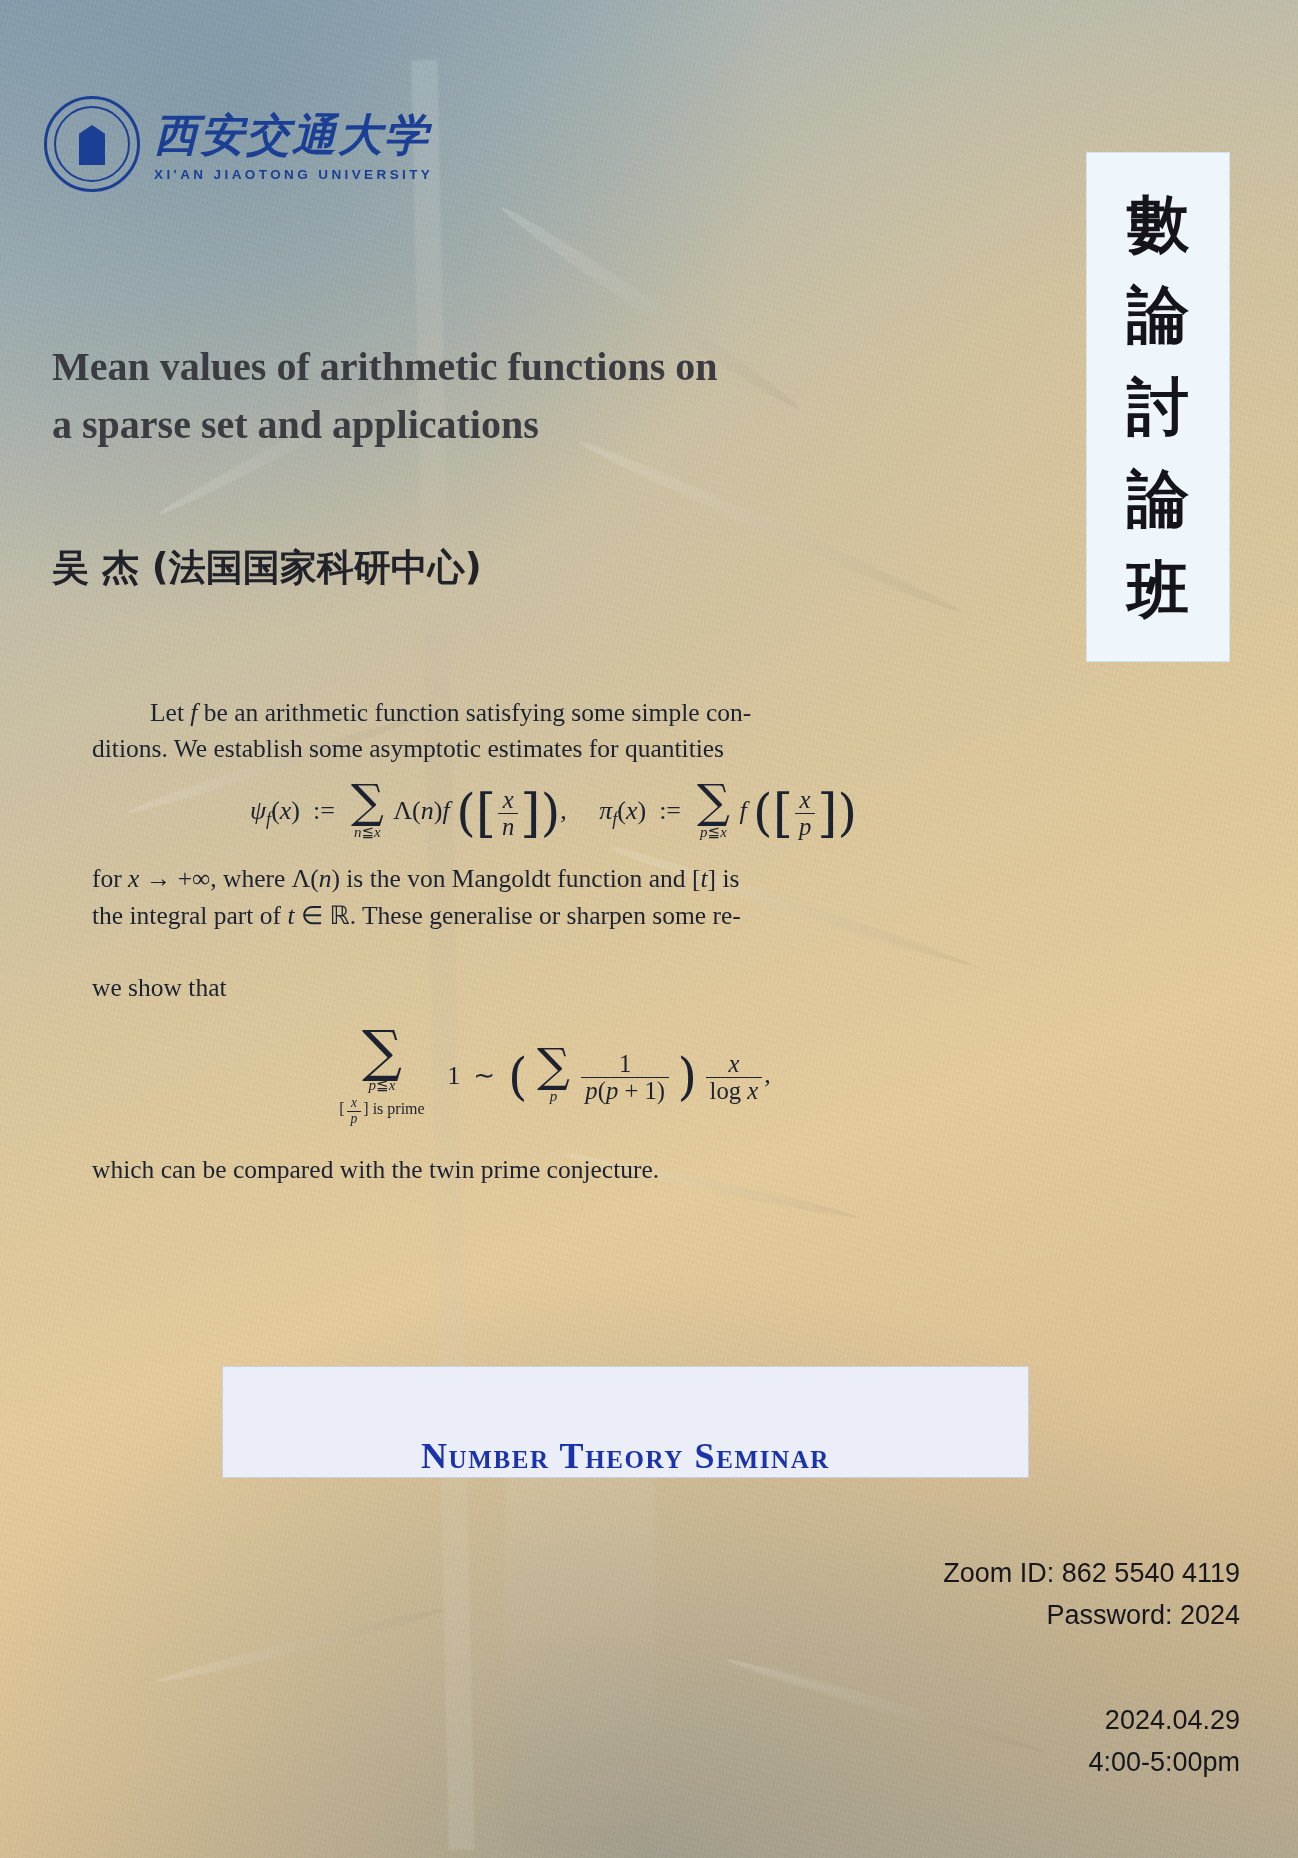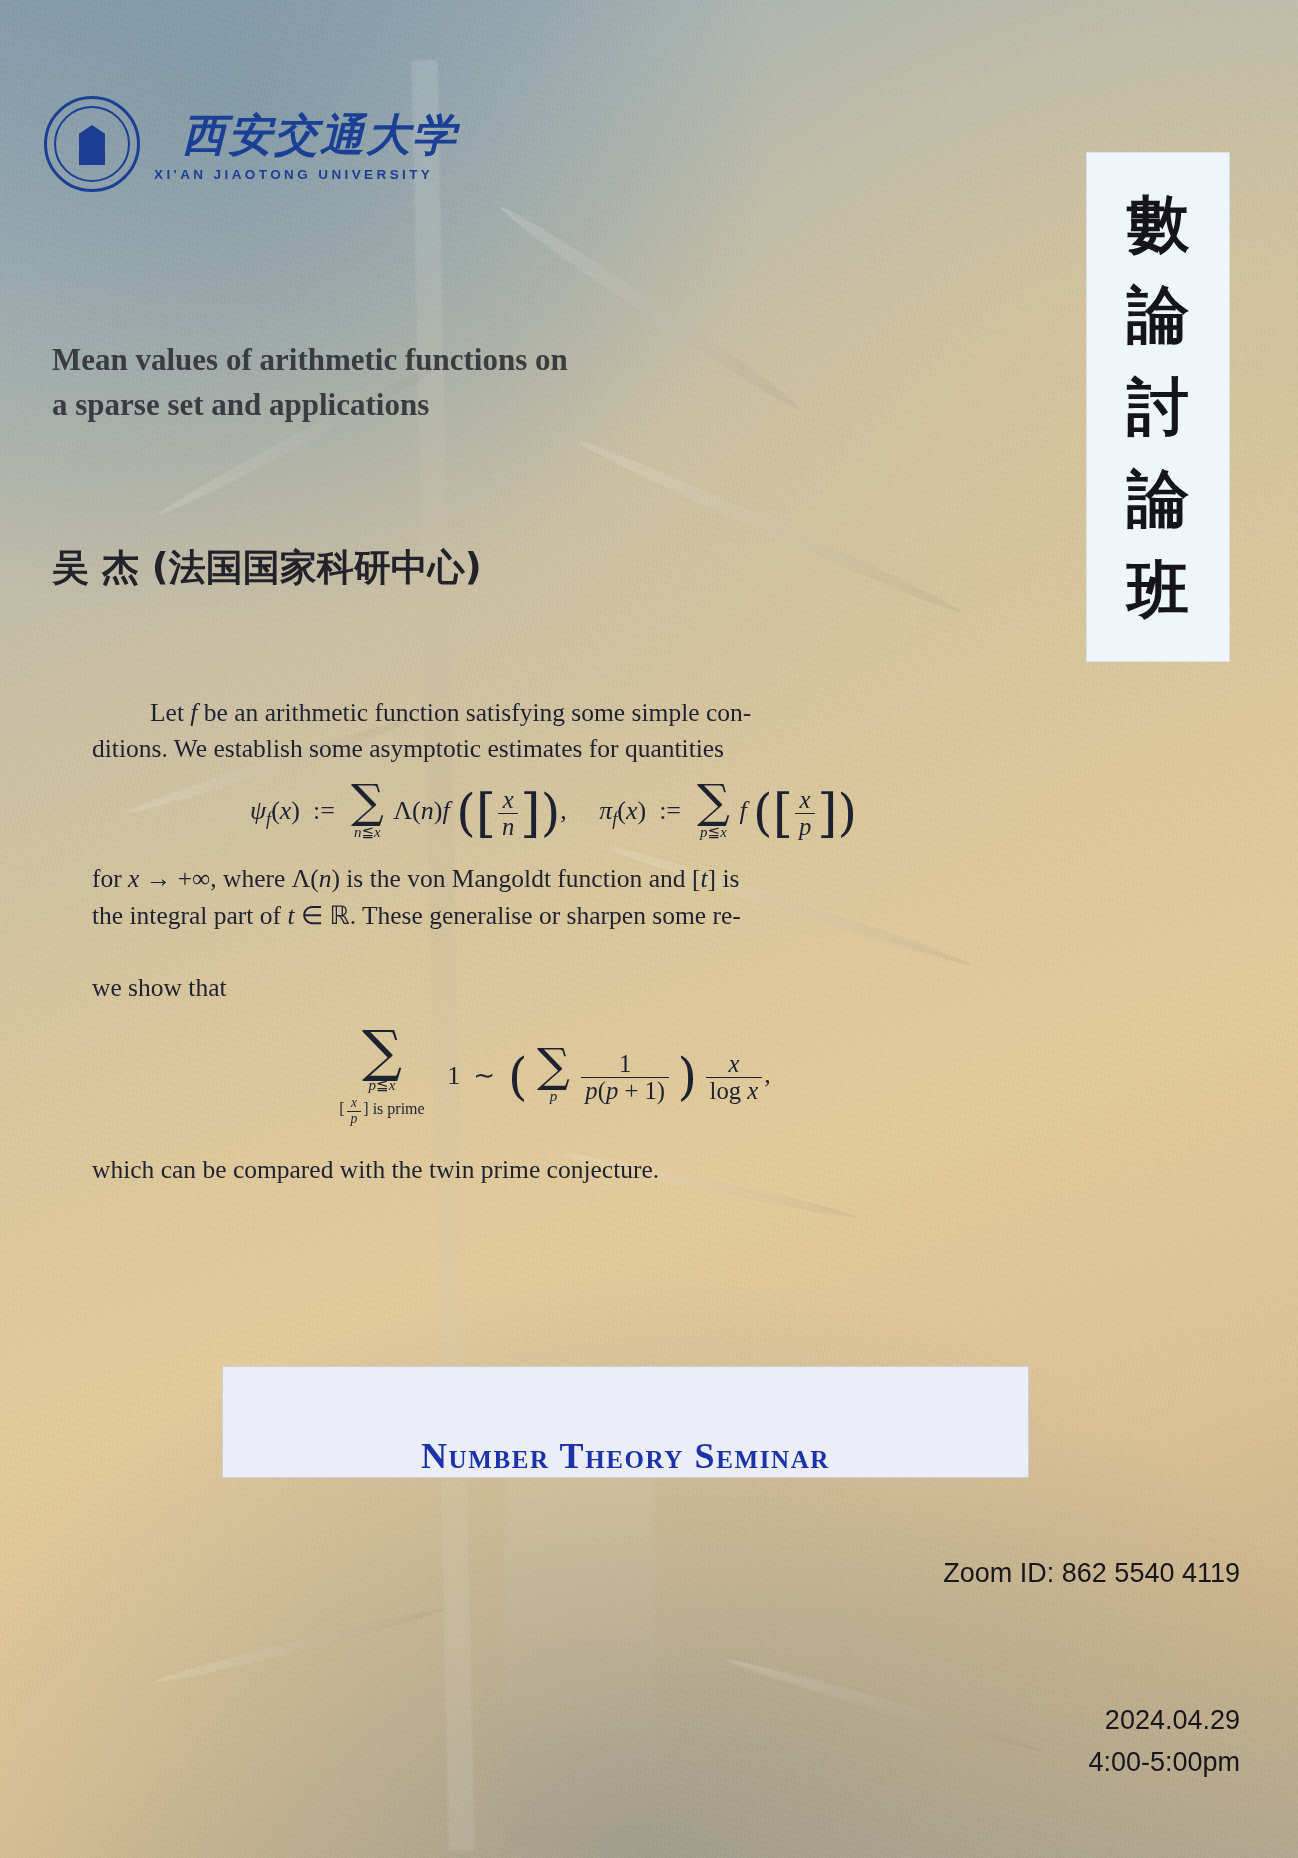--- a/index.html
+++ b/index.html
@@ -106,21 +106,20 @@
     flex-direction: column;
     gap: 2px;
   }
   .logo-cn {
     font-family: "DejaVu Serif", serif;
     font-size: 44px;
     font-weight: bold;
     color: #1b3f94;
     letter-spacing: 2px;
     font-style: italic;
-    margin-left: 28px;
   }
   .logo-en {
     font-family: "Liberation Sans", sans-serif;
     font-size: 13.5px;
     font-weight: bold;
     color: #1b3f94;
     letter-spacing: 3.4px;
   }
 
   
@@ -148,21 +147,21 @@
   }
 
   
   .title {
     position: absolute;
     left: 52px;
     top: 338px;
     width: 1000px;
     font-family: "Liberation Serif", serif;
     font-weight: bold;
-    font-size: 31px;
+    font-size: 40px;
     line-height: 1.45;
     color: #3b3b42;
   }
   .speaker {
     position: absolute;
     left: 52px;
     top: 543px;
     font-family: "DejaVu Sans", sans-serif;
     font-weight: bold;
     font-size: 37px;
@@ -364,20 +363,21 @@
 
     <p>which can be compared with the twin prime conjecture.</p>
   </div>
 
   <div class="seminar">
     <span>Number Theory Seminar</span>
   </div>
 
   <div class="zoom-block">
     <div>Zoom ID: 862 5540 4119</div>
+    <div>Password: 2024</div>
   </div>
 
   <div class="date-block">
     <div>2024.04.29</div>
     <div>4:00-5:00pm</div>
   </div>
 
 </div>
 
 </body></html>

